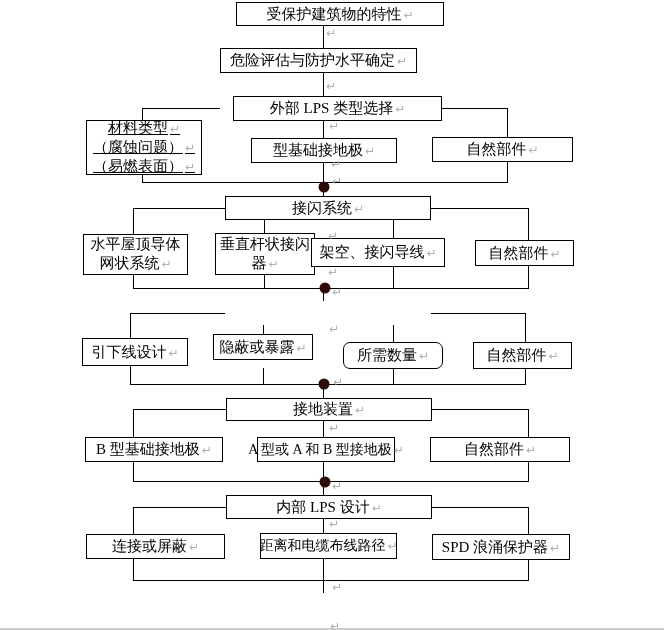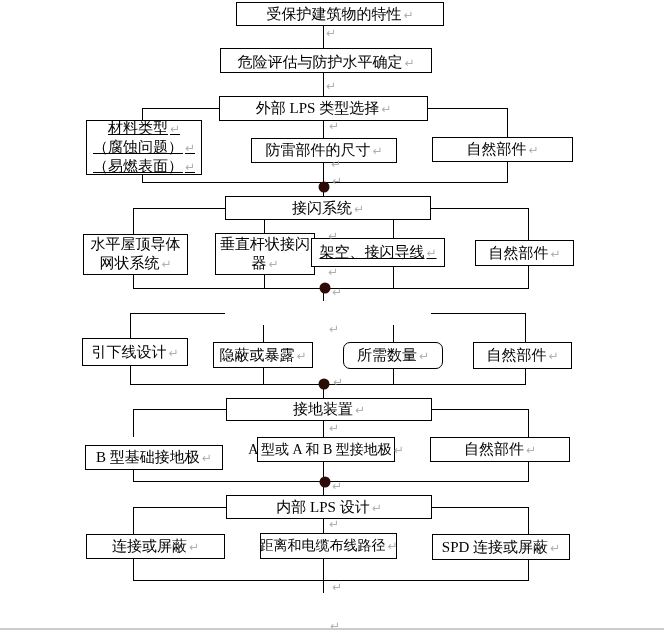--- a/index.html
+++ b/index.html
@@ -90,89 +90,89 @@
     <div class="seg" style="left: 323px; top: 559px; width: 1px; height: 34px;"></div>
     <div class="seg" style="left: 528px; top: 560px; width: 1px; height: 21px;"></div>
     <div class="seg" style="left: 133px; top: 580px; width: 396px; height: 1px;"></div>
     <div class="dot" style="left: 324px; top: 187px;"></div>
     <div class="dot" style="left: 325px; top: 288px;"></div>
     <div class="dot" style="left: 324px; top: 384px;"></div>
     <div class="dot" style="left: 325px; top: 482px;"></div>
     <div class="node" style="left: 236px; top: 2px; width: 208px; height: 24px; font-size: 15px;">
       <div class="nline"><span>受保护建筑物的特性</span><span class="pm">↵</span></div>
     </div>
-    <div class="node" style="left: 220px; top: 48px; width: 212px; height: 25px; font-size: 15px; justify-content: flex-end;">
+    <div class="node" style="left: 220px; top: 48px; width: 197px; height: 25px; font-size: 15px;">
       <div class="nline"><span>危险评估与防护水平确定</span><span class="pm">↵</span></div>
     </div>
-    <div class="node" style="left: 219px; top: 96px; width: 209px; height: 25px; font-size: 15px;">
+    <div class="node" style="left: 233px; top: 96px; width: 209px; height: 25px; font-size: 15px;">
       <div class="nline"><span>外部 LPS 类型选择</span><span class="pm">↵</span></div>
     </div>
     <div class="node" style="left: 86px; top: 120px; width: 116px; height: 55px; font-size: 15px; line-height: 18px; text-decoration: underline;">
       <div class="nline"><span>材料类型</span><span class="pm">↵</span></div>
       <div class="nline"><span>（腐蚀问题）</span><span class="pm">↵</span></div>
       <div class="nline"><span>（易燃表面）</span><span class="pm">↵</span></div>
     </div>
     <div class="node" style="left: 251px; top: 138px; width: 146px; height: 25px; font-size: 15px;">
-      <div class="nline"><span>防雷部件的尺寸</span><span class="pm">↵</span></div>
+      <div class="nline"><span>型基础接地极</span><span class="pm">↵</span></div>
     </div>
     <div class="node" style="left: 432px; top: 137px; width: 141px; height: 25px; font-size: 15px;">
       <div class="nline"><span>自然部件</span><span class="pm">↵</span></div>
     </div>
     <div class="node" style="left: 83px; top: 234px; width: 105px; height: 41px; font-size: 15px; line-height: 19px;">
       <div class="nline"><span>水平屋顶导体</span></div>
       <div class="nline"><span>网状系统</span><span class="pm">↵</span></div>
     </div>
     <div class="node" style="left: 225px; top: 196px; width: 206px; height: 24px; font-size: 15px;">
       <div class="nline"><span>接闪系统</span><span class="pm">↵</span></div>
     </div>
     <div class="node" style="left: 215px; top: 233px; width: 100px; height: 42px; font-size: 15px; line-height: 19px; justify-content: center;">
       <div class="nline"><span>垂直杆状接闪</span></div>
       <div class="nline"><span>器</span><span class="pm">↵</span></div>
     </div>
-    <div class="node" style="left: 311px; top: 238px; width: 134px; height: 29px; font-size: 15px; text-decoration: underline;">
+    <div class="node" style="left: 311px; top: 238px; width: 134px; height: 29px; font-size: 15px;">
       <div class="nline"><span>架空、接闪导线</span><span class="pm">↵</span></div>
     </div>
     <div class="node" style="left: 475px; top: 240px; width: 99px; height: 26px; font-size: 15px;">
       <div class="nline"><span>自然部件</span><span class="pm">↵</span></div>
     </div>
     <div class="node" style="left: 82px; top: 338px; width: 106px; height: 28px; font-size: 15px;">
       <div class="nline"><span>引下线设计</span><span class="pm">↵</span></div>
     </div>
-    <div class="node" style="left: 213px; top: 342px; width: 100px; height: 26px; font-size: 15px;">
+    <div class="node" style="left: 213px; top: 334px; width: 100px; height: 26px; font-size: 15px;">
       <div class="nline"><span>隐蔽或暴露</span><span class="pm">↵</span></div>
     </div>
     <div class="node" style="left: 343px; top: 342px; width: 100px; height: 27px; font-size: 15px; border-radius: 7px;">
       <div class="nline"><span>所需数量</span><span class="pm">↵</span></div>
     </div>
     <div class="node" style="left: 473px; top: 342px; width: 99px; height: 27px; font-size: 15px;">
       <div class="nline"><span>自然部件</span><span class="pm">↵</span></div>
     </div>
     <div class="node" style="left: 226px; top: 398px; width: 206px; height: 23px; font-size: 15px;">
       <div class="nline"><span>接地装置</span><span class="pm">↵</span></div>
     </div>
-    <div class="node" style="left: 85px; top: 437px; width: 138px; height: 25px; font-size: 15px; margin-top: 8px;">
+    <div class="node" style="left: 85px; top: 437px; width: 138px; height: 25px; font-size: 15px;">
       <div class="nline"><span>B 型基础接地极</span><span class="pm">↵</span></div>
     </div>
     <div class="node" style="left: 257px; top: 437px; width: 138px; height: 25px; font-size: 14px;">
       <div class="nline"><span>A 型或 A 和 B 型接地极</span><span class="pm">↵</span></div>
     </div>
     <div class="node" style="left: 430px; top: 437px; width: 140px; height: 25px; font-size: 15px;">
       <div class="nline"><span>自然部件</span><span class="pm">↵</span></div>
     </div>
     <div class="node" style="left: 226px; top: 495px; width: 206px; height: 24px; font-size: 15px;">
       <div class="nline"><span>内部 LPS 设计</span><span class="pm">↵</span></div>
     </div>
     <div class="node" style="left: 260px; top: 533px; width: 137px; height: 26px; font-size: 14px;">
       <div class="nline"><span>距离和电缆布线路径</span><span class="pm">↵</span></div>
     </div>
     <div class="node" style="left: 86px; top: 534px; width: 139px; height: 25px; font-size: 15px;">
       <div class="nline"><span>连接或屏蔽</span><span class="pm">↵</span></div>
     </div>
     <div class="node" style="left: 432px; top: 534px; width: 138px; height: 26px; font-size: 15px;">
-      <div class="nline"><span>SPD 连接或屏蔽</span><span class="pm">↵</span></div>
+      <div class="nline"><span>SPD 浪涌保护器</span><span class="pm">↵</span></div>
     </div>
     <span class="pm float" style="left: 331px; top: 33px;">↵</span>
     <span class="pm float" style="left: 331px; top: 86px;">↵</span>
     <span class="pm float" style="left: 334px; top: 126px;">↵</span>
     <span class="pm float" style="left: 336px; top: 164px;">↵</span>
     <span class="pm float" style="left: 337px; top: 181px;">↵</span>
     <span class="pm float" style="left: 333px; top: 236px;">↵</span>
     <span class="pm float" style="left: 333px; top: 272px;">↵</span>
     <span class="pm float" style="left: 337px; top: 292px;">↵</span>
     <span class="pm float" style="left: 334px; top: 329px;">↵</span>

